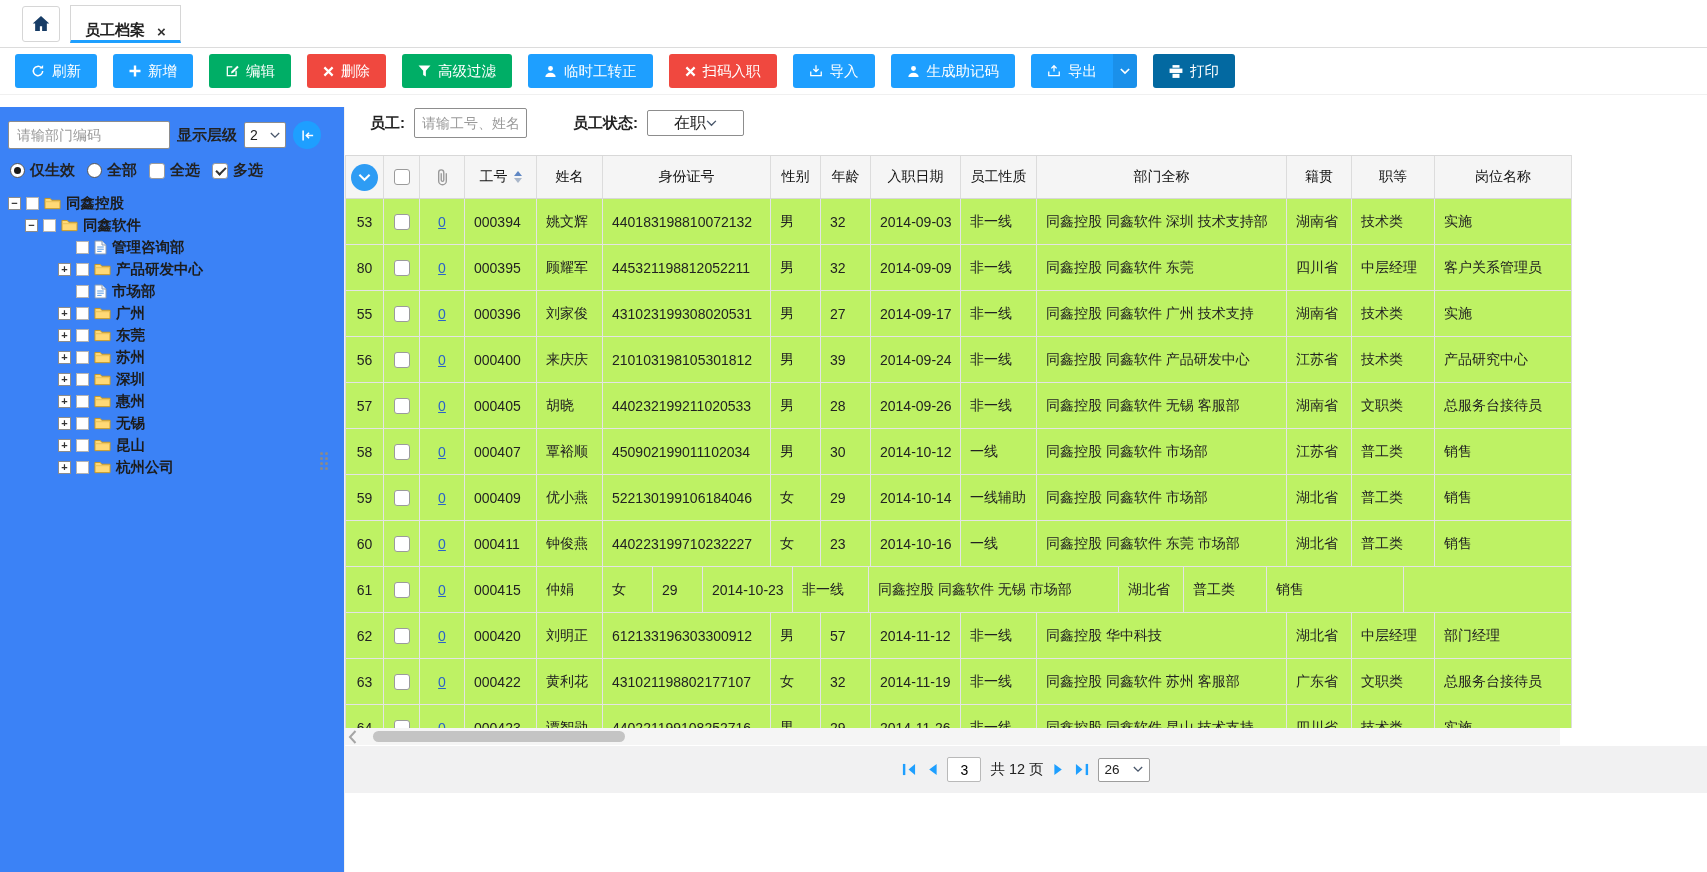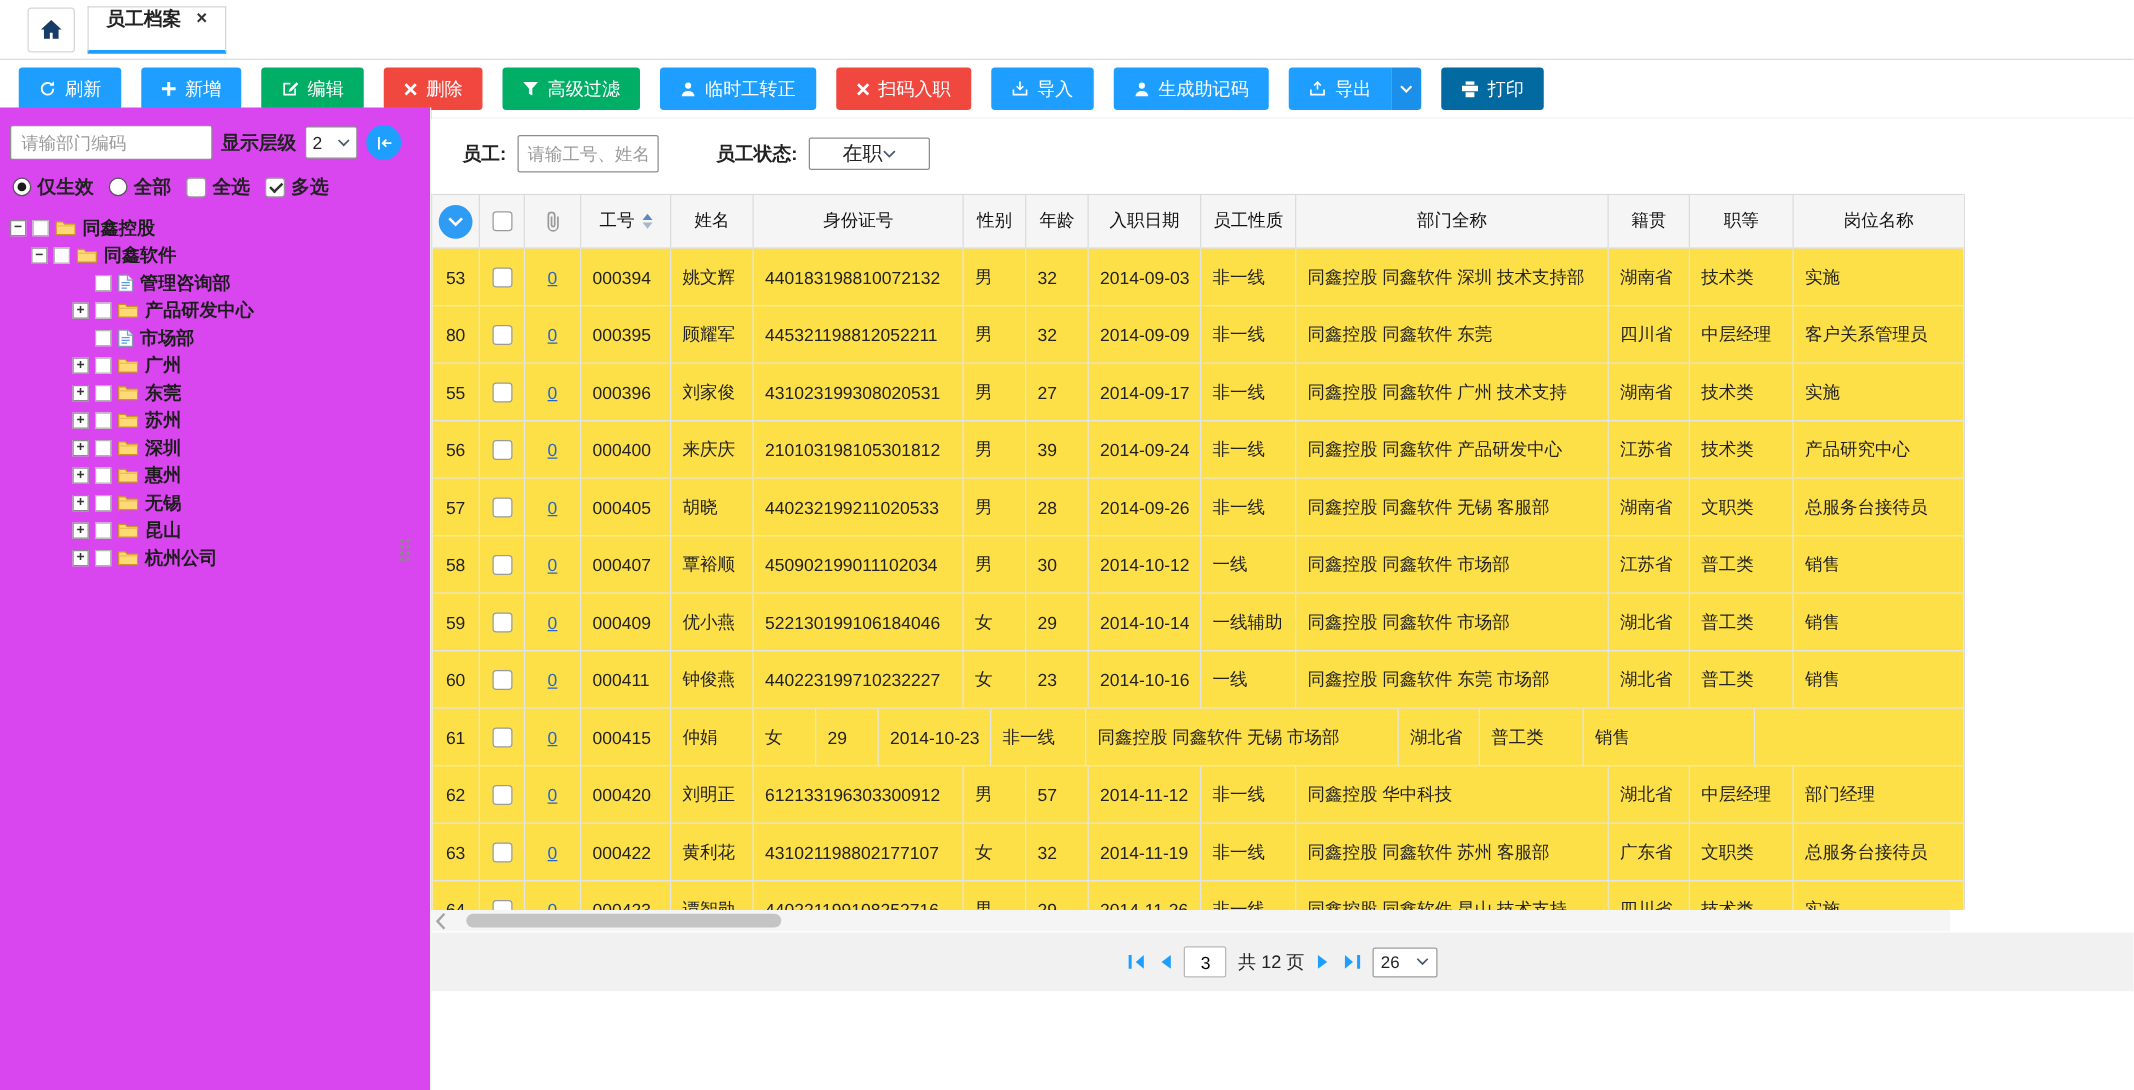--- a/index.html
+++ b/index.html
@@ -6,39 +6,39 @@
   html,body { width:1707px; height:872px; overflow:hidden; background:#fff;
     font-family:"Liberation Sans","DejaVu Sans",sans-serif; color:#222; }
   .app { position:relative; width:1707px; height:872px; background:#fff; }
 
   
   .tabbar { position:absolute; top:0; left:0; right:0; height:48px; background:#fff;
     border-bottom:1px solid #dcdcdc; display:flex; align-items:center; padding-left:22px; gap:10px; }
   .home-btn { width:38px; height:36px; border:1px solid #d6d6d6; border-radius:3px; background:#fff;
     display:flex; align-items:center; justify-content:center; cursor:pointer; }
   .tab { height:38px; border:1px solid #d6d6d6; border-bottom:3px solid #1E9FFF; background:#fff;
-    display:flex; align-items:flex-start; gap:12px; padding:0 14px; font-size:15px; font-weight:700; cursor:pointer; }
+    display:flex; align-items:flex-end; gap:12px; padding:0 14px; font-size:15px; font-weight:700; cursor:pointer; }
   .tab-close { font-size:15px; font-weight:700; color:#333; cursor:pointer; }
 
   
   .toolbar { position:absolute; top:48px; left:0; right:0; height:47px; background:#fff;
     display:flex; align-items:center; padding-left:15px; gap:16px; border-bottom:1px solid #f0f0f0; }
   .btn { height:34px; border:none; border-radius:3px; color:#fff; font-size:14.5px;
     font-family:inherit; display:inline-flex; align-items:center; gap:7px; padding:0 16px; cursor:pointer; }
   .btn-blue  { background:#1E9FFF; }
   .btn-green { background:#00AE66; }
   .btn-red   { background:#F0483F; }
   .btn-teal  { background:#0369a1; }
   .btn-group { display:inline-flex; }
   .btn-group .btn-main  { border-radius:3px 0 0 3px; }
   .btn-group .btn-caret { border-radius:0 3px 3px 0; padding:0 7px; background:#1a90ea; }
   .bicon { display:inline-flex; align-items:center; }
 
   
-  .sidebar { position:absolute; top:86px; left:0; width:345px; bottom:0; background:#d946ef;
+  .sidebar { position:absolute; top:107px; left:0; width:345px; bottom:0; background:#3b82f6;
     border-right:1px solid #f2f2f2; }
   .main { position:absolute; top:95px; left:345px; right:0; bottom:0; background:#fff; }
 
   
   .side-row1 { display:flex; align-items:center; gap:7px; padding:14px 6px 6px 8px; }
   .dept-input { width:162px; height:28px; border:1px solid #8d8d8d; border-radius:2px;
     padding:0 8px; font-size:14px; font-family:inherit; }
   .dept-input::placeholder, .emp-input::placeholder { color:#9a9a9a; }
   .lvl-label { font-size:15px; font-weight:700; white-space:nowrap; }
   .mini-select { width:42px; height:26px; border:1px solid #8d8d8d; border-radius:2px; background:#fff;
@@ -74,21 +74,21 @@
     padding:0 7px; font-size:14px; font-family:inherit; }
   .status-label { margin-left:46px; }
   .status-select { width:97px; height:26px; border:1px solid #8d8d8d; border-radius:2px; background:#fff;
     display:flex; align-items:center; justify-content:center; padding:0 8px; font-size:16px; cursor:pointer; }
 
   
   .grid { position:absolute; top:60px; left:0; width:1227px; height:573px; overflow:hidden;
     border-left:1px solid #dcdcdc; border-right:1px solid #dcdcdc; }
   .ghead { display:flex; height:44px; background:#f5f5f5; border-top:1px solid #d8d8d8; border-bottom:1px solid #d8d8d8; }
   .ghead .cell { border-right:1px solid #dcdcdc; justify-content:center; padding:0; font-size:14px; color:#111;text-align:right; }
-  .trow { display:flex; height:46px; background:#fde047; border-bottom:1px solid #e4e4e4; }
+  .trow { display:flex; height:46px; background:#bef264; border-bottom:1px solid #e4e4e4; }
   .cell { flex:none; height:100%; display:flex; align-items:center; border-right:1px solid #e4e4e4;
     padding:0 9px; font-size:14px; overflow:hidden; white-space:nowrap; }
   .cell.center { justify-content:center; padding:0; }
   .c-num{width:38px;} .c-chk{width:36px;} .c-att{width:45px;}
   .cw0{width:72px;} .cw1{width:66px;} .cw2{width:168px;} .cw3{width:50px;} .cw4{width:50px;}
   .cw5{width:90px;} .cw6{width:76px;} .cw7{width:250px;} .cw8{width:65px;} .cw9{width:83px;} .cw10{width:137px;}
   .expand-all { width:27px; height:27px; border-radius:50%; background:#2E9CF4;
     display:flex; align-items:center; justify-content:center; cursor:pointer; }
   .attach-link { color:#2b64c8; text-decoration:underline; cursor:pointer; margin:0 auto; }
   .sort { display:inline-flex; flex-direction:column; gap:2px; margin-left:6px; cursor:pointer; }

